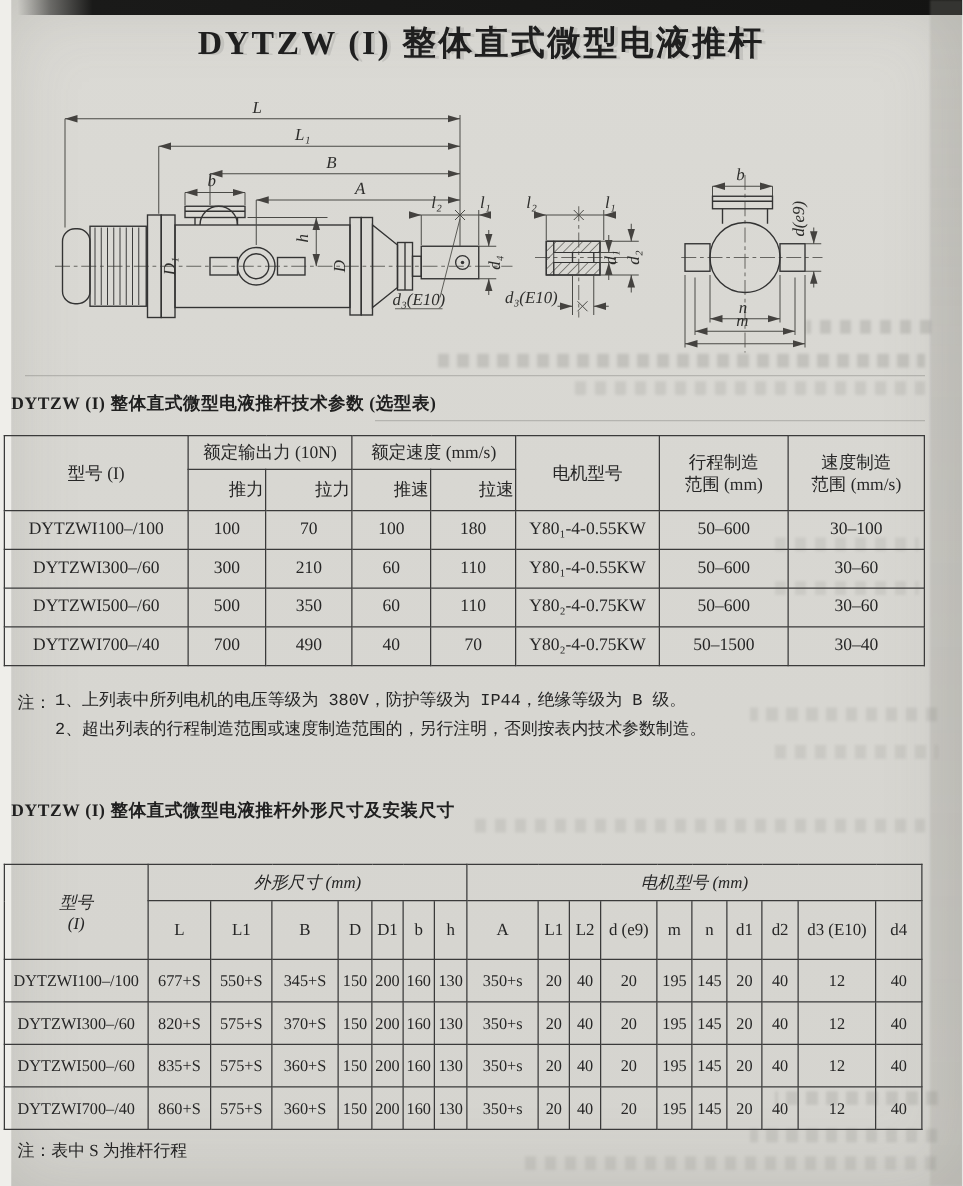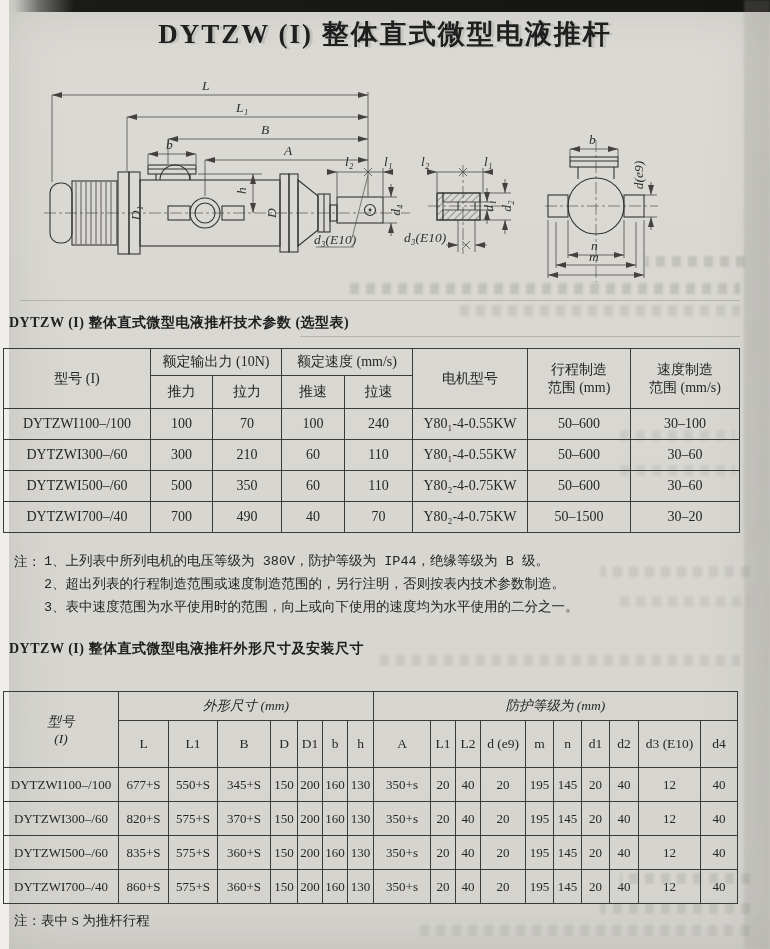--- a/index.html
+++ b/index.html
@@ -15,21 +15,21 @@
     text-shadow:3px 1px 0 rgba(60,60,58,.12);}
   .drawing{position:absolute;top:72px;left:0;}
   .caption{position:absolute;left:9px;font-size:14px;font-weight:600;color:#202020;letter-spacing:.5px;}
   .cap1{top:314px;} .cap2{top:640px;}
   table{position:absolute;left:3px;border-collapse:collapse;table-layout:fixed;
     background:transparent;}
   .t1{top:348px;width:737px;} .t2{top:691px;width:735px;}
   th,td{border:1.4px solid #3a3a3a;text-align:center;vertical-align:middle;
     font-weight:normal;padding:0 1px;overflow:hidden;}
   .t1 th{font-size:14px;} .t1 td{font-size:14px;}
-  .t1 .hr1 th{height:26px;} .t1 .hr2 th{height:32px;}
+  .t1 .hr1 th{height:26px;} .t1 .hr2 th{height:32px;text-align:right;}
   .t2 th{font-size:13.5px;} .t2 td{font-size:13px;}
   .t2 .hr1 th{height:28px;font-style:italic;} .t2 .hr2 th{height:46px;}
   .notes{position:absolute;top:550px;left:14px;width:730px;font-size:13.5px;
     line-height:23px;color:#242424;}
   .notes .row{display:flex;}
   .notes .prefix{flex:0 0 30px;}
   .notes .items{flex:1;}
   .note-item{padding-left:0;font-family:Liberation Mono, monospace;}
   .note2{position:absolute;top:912px;left:14px;font-size:13.5px;color:#242424;}
   
@@ -279,21 +279,21 @@
         <th>推速</th>
         <th>拉速</th>
       </tr>
     </thead>
     <tbody>
         <tr style="height: 31px;">
           <td>DYTZWI100–/100</td>
           <td>100</td>
           <td>70</td>
           <td>100</td>
-          <td>240</td>
+          <td>180</td>
           <td>Y80₁-4-0.55KW</td>
           <td>50–600</td>
           <td>30–100</td>
         </tr>
         <tr style="height: 31px;">
           <td>DYTZWI300–/60</td>
           <td>300</td>
           <td>210</td>
           <td>60</td>
           <td>110</td>
@@ -312,32 +312,31 @@
           <td>30–60</td>
         </tr>
         <tr style="height: 31px;">
           <td>DYTZWI700–/40</td>
           <td>700</td>
           <td>490</td>
           <td>40</td>
           <td>70</td>
           <td>Y80₂-4-0.75KW</td>
           <td>50–1500</td>
-          <td>30–20</td>
+          <td>30–40</td>
         </tr>
       </tbody>
   </table>
 
   <div class="notes">
     <div class="row">
       <div class="prefix">注：</div>
       <div class="items">
         <div class="note-item">1、上列表中所列电机的电压等级为 380V，防护等级为 IP44，绝缘等级为 B 级。</div>
         <div class="note-item">2、超出列表的行程制造范围或速度制造范围的，另行注明，否则按表内技术参数制造。</div>
-        <div class="note-item">3、表中速度范围为水平使用时的范围，向上或向下使用的速度均为水平使用的二分之一。</div>
       </div>
     </div>
   </div>
 
   <div class="caption cap2">DYTZW (I) 整体直式微型电液推杆外形尺寸及安装尺寸</div>
   <table class="t2">
     <colgroup>
       <col style="width:115px">
         <col style="width:50px">
         <col style="width:49px">
@@ -357,21 +356,21 @@
         <col style="width:62px">
         <col>
     </colgroup>
     <thead>
       <tr class="hr1">
         <th rowspan="2">
           <div>型号</div>
           <div>(I)</div>
         </th>
         <th colspan="7">外形尺寸 (mm)</th>
-        <th colspan="10">防护等级为 (mm)</th>
+        <th colspan="10">电机型号 (mm)</th>
       </tr>
       <tr class="hr2">
         <th>L</th>
         <th>L1</th>
         <th>B</th>
         <th>D</th>
         <th>D1</th>
         <th>b</th>
         <th>h</th>
         <th>A</th>

